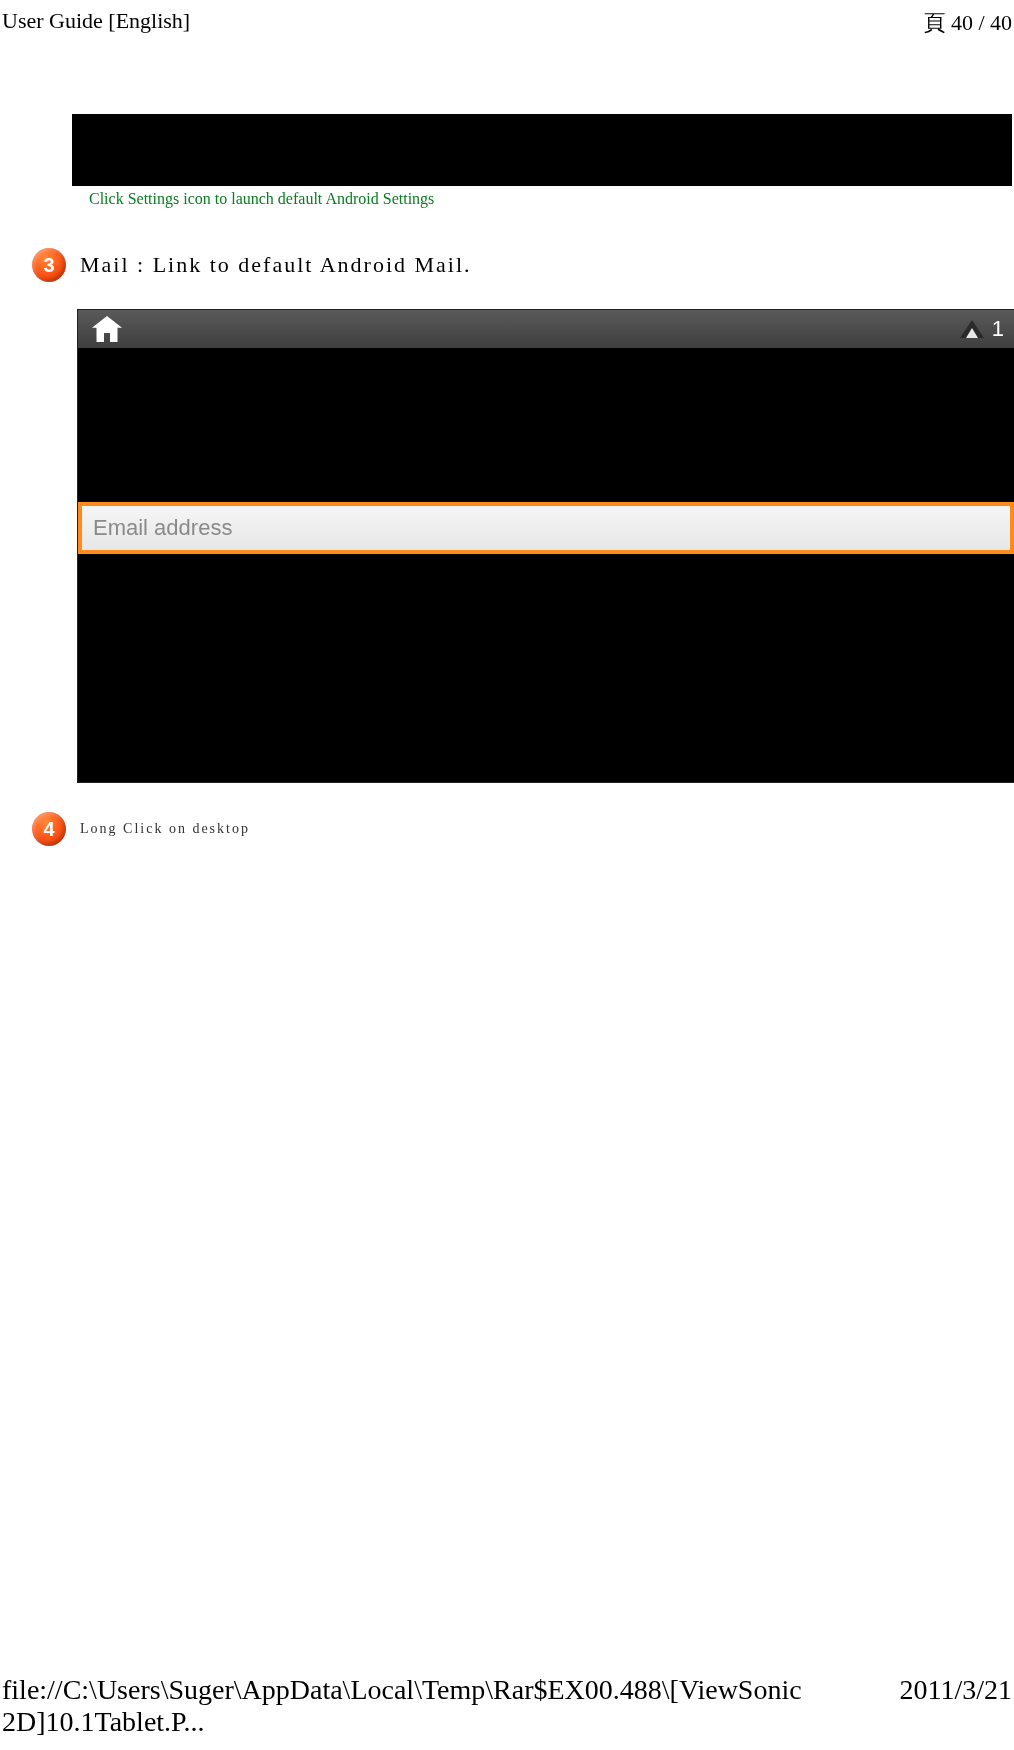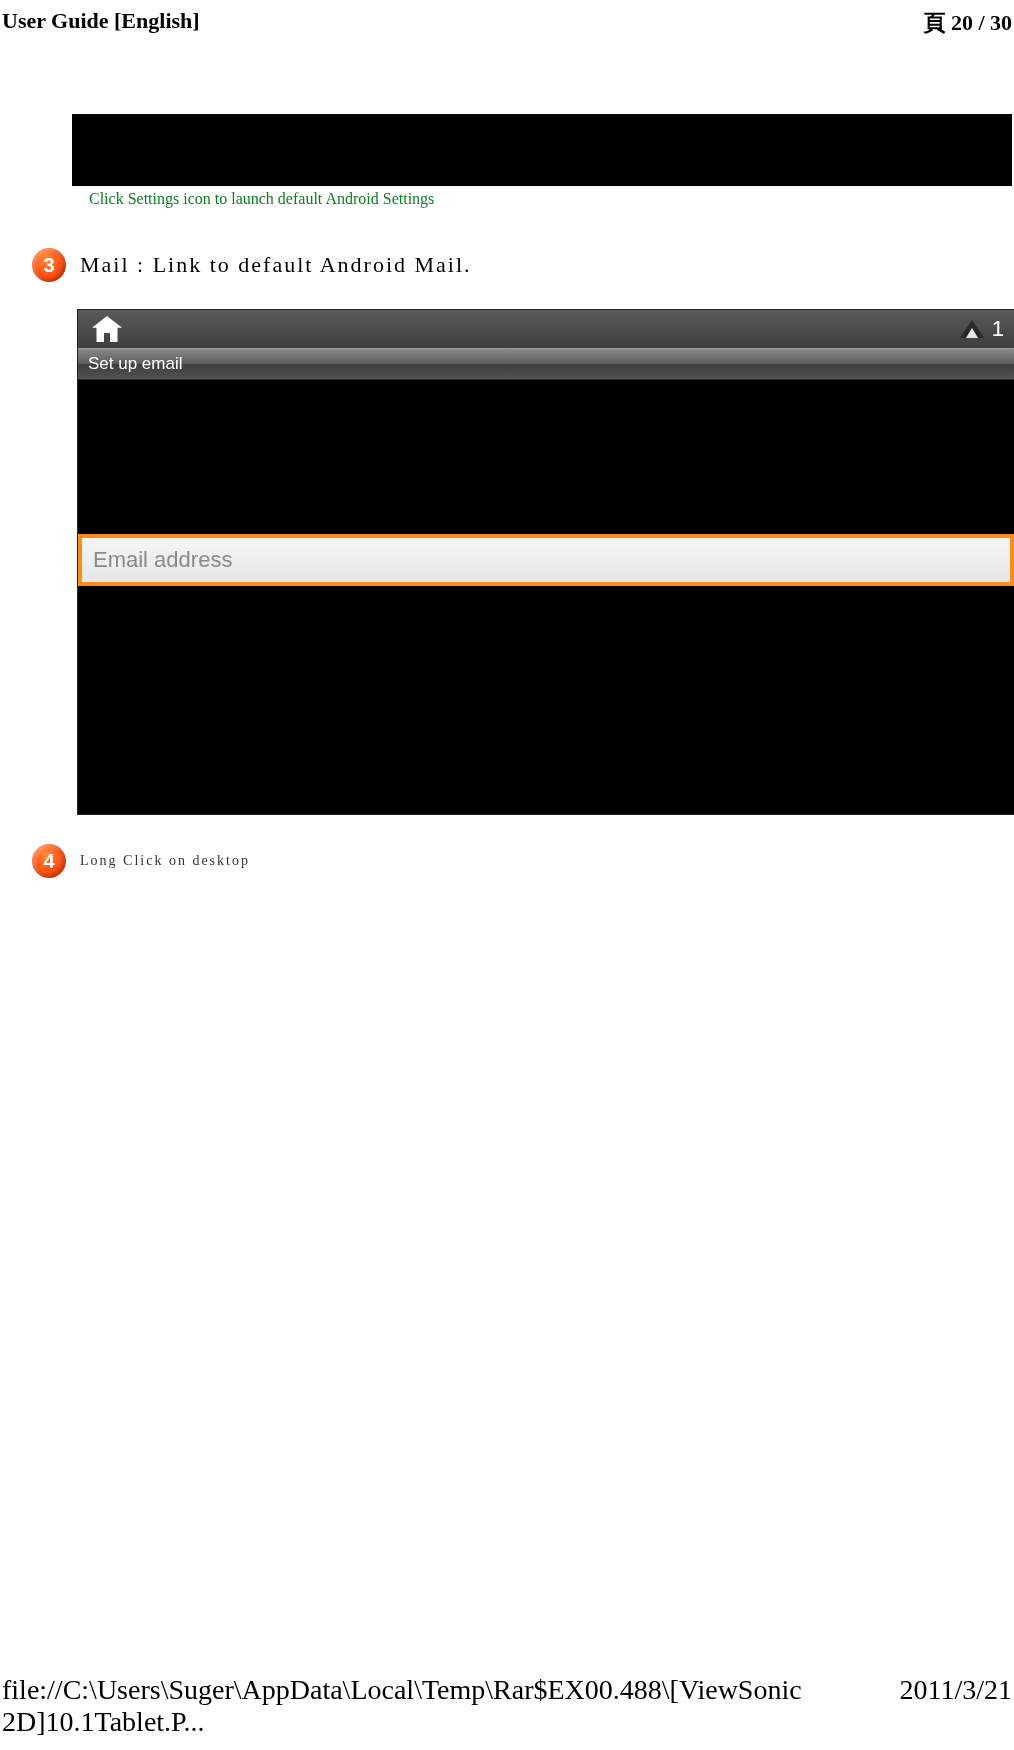--- a/index.html
+++ b/index.html
@@ -9,21 +9,20 @@
       height: 1750px;
       background: #fff;
       position: relative;
       color: #000;
     }
     .page-header {
       display: flex;
       justify-content: space-between;
       padding: 8px 0 0 0;
       font-size: 22px;
-      font-weight: bold;
     }
     .page-header .left { padding-left: 2px; }
     .page-header .right { padding-right: 2px; }
     .content { padding: 0 0 0 32px; }
     .black-bar {
       margin: 76px 0 0 40px;
       width: 940px;
       height: 72px;
       background: #000;
     }
@@ -182,42 +181,41 @@
       justify-content: space-between;
       font-size: 28px;
       padding: 0 2px;
     }
   </style>
 </head>
 <body>
 
 <div class="page-header">
   <span class="left">User Guide [English]</span>
-  <span class="right">頁 20 / 30</span>
+  <span class="right">頁 40 / 40</span>
 </div>
 
 <div class="content">
 
   <div class="black-bar"></div>
   <div class="green-note">Click Settings icon to launch default Android Settings</div>
 
   <div class="bullet-row">
     <div class="bullet-badge">3</div>
     <div class="bullet-text">Mail : Link to default Android Mail.</div>
   </div>
 
   <div class="android-shot">
     <div class="android-statusbar">
       <div class="home-icon"></div>
       <div class="wifi-icon-wrap">
         <div class="wifi-icon"></div>
         <span class="clock-digit">1</span>
       </div>
     </div>
-    <div class="android-titlebar">Set up email</div>
     <div class="android-spacer1"></div>
     <div class="android-input focused">
       <span>Email address</span>
     </div>
     <div class="android-spacer2"></div>
   </div>
 
   <div class="bullet-row" style="margin-top:30px;">
     <div class="bullet-badge">4</div>
     <div class="bullet-text-4">Long Click on desktop</div>

